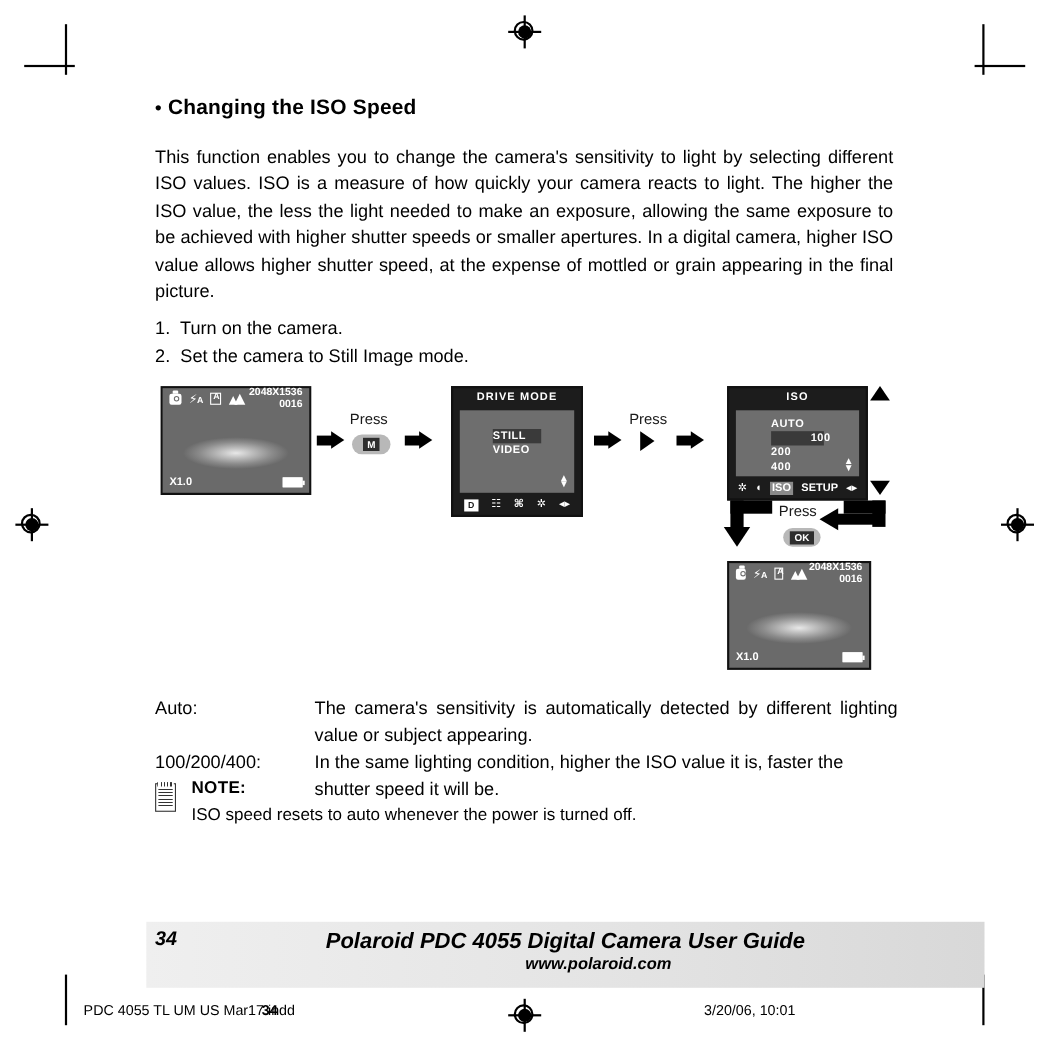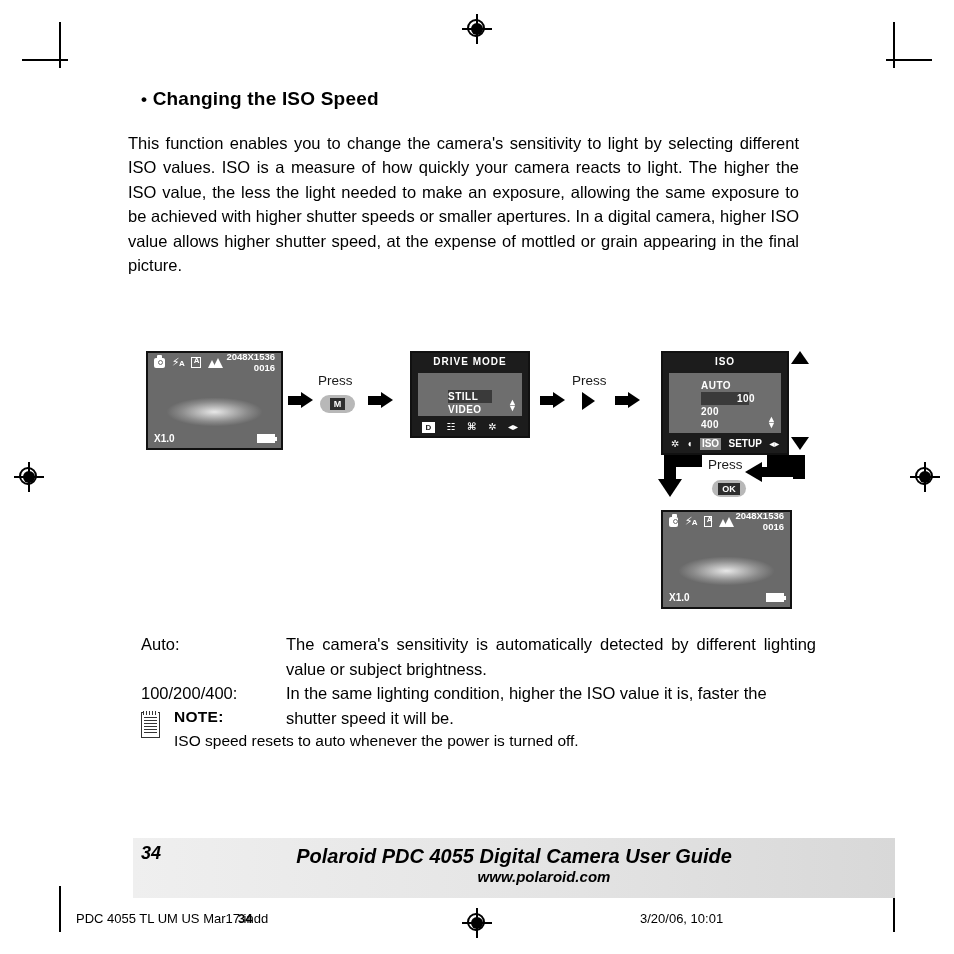--- a/index.html
+++ b/index.html
@@ -17,21 +17,21 @@
   .reg .dot{position:absolute;left:9px;top:9px;width:12px;height:12px;background:#000;border-radius:50%;}
   .reg .cv{position:absolute;left:14px;top:0;width:2px;height:30px;background:#000;}
   .reg .ch{position:absolute;top:14px;left:0;height:2px;width:30px;background:#000;}
 
   
   .page{position:absolute;left:0;top:0;width:954px;height:954px;}
 
   .heading{position:absolute;left:141px;top:88px;font-size:19px;font-weight:bold;letter-spacing:.2px;}
   .bullet-dot{font-size:17px;}
 
-  .body-para{position:absolute;left:128px;top:114px;width:671px;
+  .body-para{position:absolute;left:141px;top:114px;width:671px;
              font-size:16.5px;line-height:24.6px;text-align:justify;}
 
   .steps{position:absolute;left:141px;top:287px;width:600px;font-size:16.5px;line-height:24.6px;}
   .step{white-space:pre;}
 
   
   .diagram{position:absolute;left:0;top:0;width:954px;height:954px;}
 
   .lcd{position:absolute;background:#6e6e6e;border:2px solid #111;box-sizing:border-box;}
   .lcd-photo{background:
@@ -141,20 +141,24 @@
       <div class="dot"></div>
   </div>
 
   <div class="heading">
     <span class="bullet-dot">•</span>
     <span>Changing the ISO Speed</span>
   </div>
 
   <p class="body-para">This function enables you to change the camera's sensitivity to light by selecting different ISO values. ISO is a measure of how quickly your camera reacts to light. The higher the ISO value, the less the light needed to make an exposure, allowing the same exposure to be achieved with higher shutter speeds or smaller apertures. In a digital camera, higher ISO value allows higher shutter speed, at the expense of mottled or grain appearing in the final picture.</p>
 
+  <div class="steps">
+    <div class="step">1.  Turn on the camera.</div>
+    <div class="step">2.  Set the camera to Still Image mode.</div>
+  </div>
 
   <div class="diagram">
 
     <div class="lcd lcd-photo" style="left:146px;top:351px;width:137px;height:99px;">
       <div class="lcd-topbar">
         <span class="ico-cam"></span>
         <span class="ico-flash">⚡<span style="font-size:8px">A</span></span>
         <span class="ico-wb"></span>
         <span class="ico-mt"></span>
         <span class="lcd-res">
@@ -174,21 +178,21 @@
     <div class="press-label" style="left:318px;top:373px;">Press</div>
     <div class="btn-pill" style="left:320px;top:395px;width:35px;height:18px;">
       <span>M</span>
     </div>
 
     <div class="thick-arrow" style="left:368px;top:392px;">
       <div class="ta-body" style="left:0;top:4px;width:14px;height:9px;"></div>
       <div class="ta-head" style="left:13px;top:0;border-top:8.5px solid transparent;border-bottom:8.5px solid transparent;border-left:12px solid #000;"></div>
     </div>
 
-    <div class="menu" style="left:410px;top:351px;width:120px;height:87px;">
+    <div class="menu" style="left:410px;top:351px;width:120px;height:119px;">
       <div class="menu-title">DRIVE MODE</div>
       <div class="menu-body">
         <div style="padding-top:17px;">
           <div class="menu-opt sel" style="margin:0 30px;">STILL</div>
           <div class="menu-opt" style="margin:0 30px;">VIDEO</div>
         </div>
         <div class="menu-updown">▲<br>▼</div>
       </div>
       <div class="menu-bar">
         <span class="mb-sq">D</span>
@@ -266,21 +270,21 @@
       </div>
       <div class="lcd-zoom">X1.0</div>
       <div class="lcd-batt"></div>
     </div>
 
   </div>
 
   <div class="defs">
     <div class="def-row">
       <div class="def-term">Auto:</div>
-      <div class="def-desc">The camera's sensitivity is automatically detected by different lighting value or subject brightness.</div>
+      <div class="def-desc">The camera's sensitivity is automatically detected by different lighting value or subject appearing.</div>
     </div>
     <div class="def-row">
       <div class="def-term">100/200/400:</div>
       <div class="def-desc last">In the same lighting condition, higher the ISO value it is, faster the shutter speed it will be.</div>
     </div>
   </div>
 
   <div class="note">
     <div class="note-icon">
       <div class="spiral"></div>

